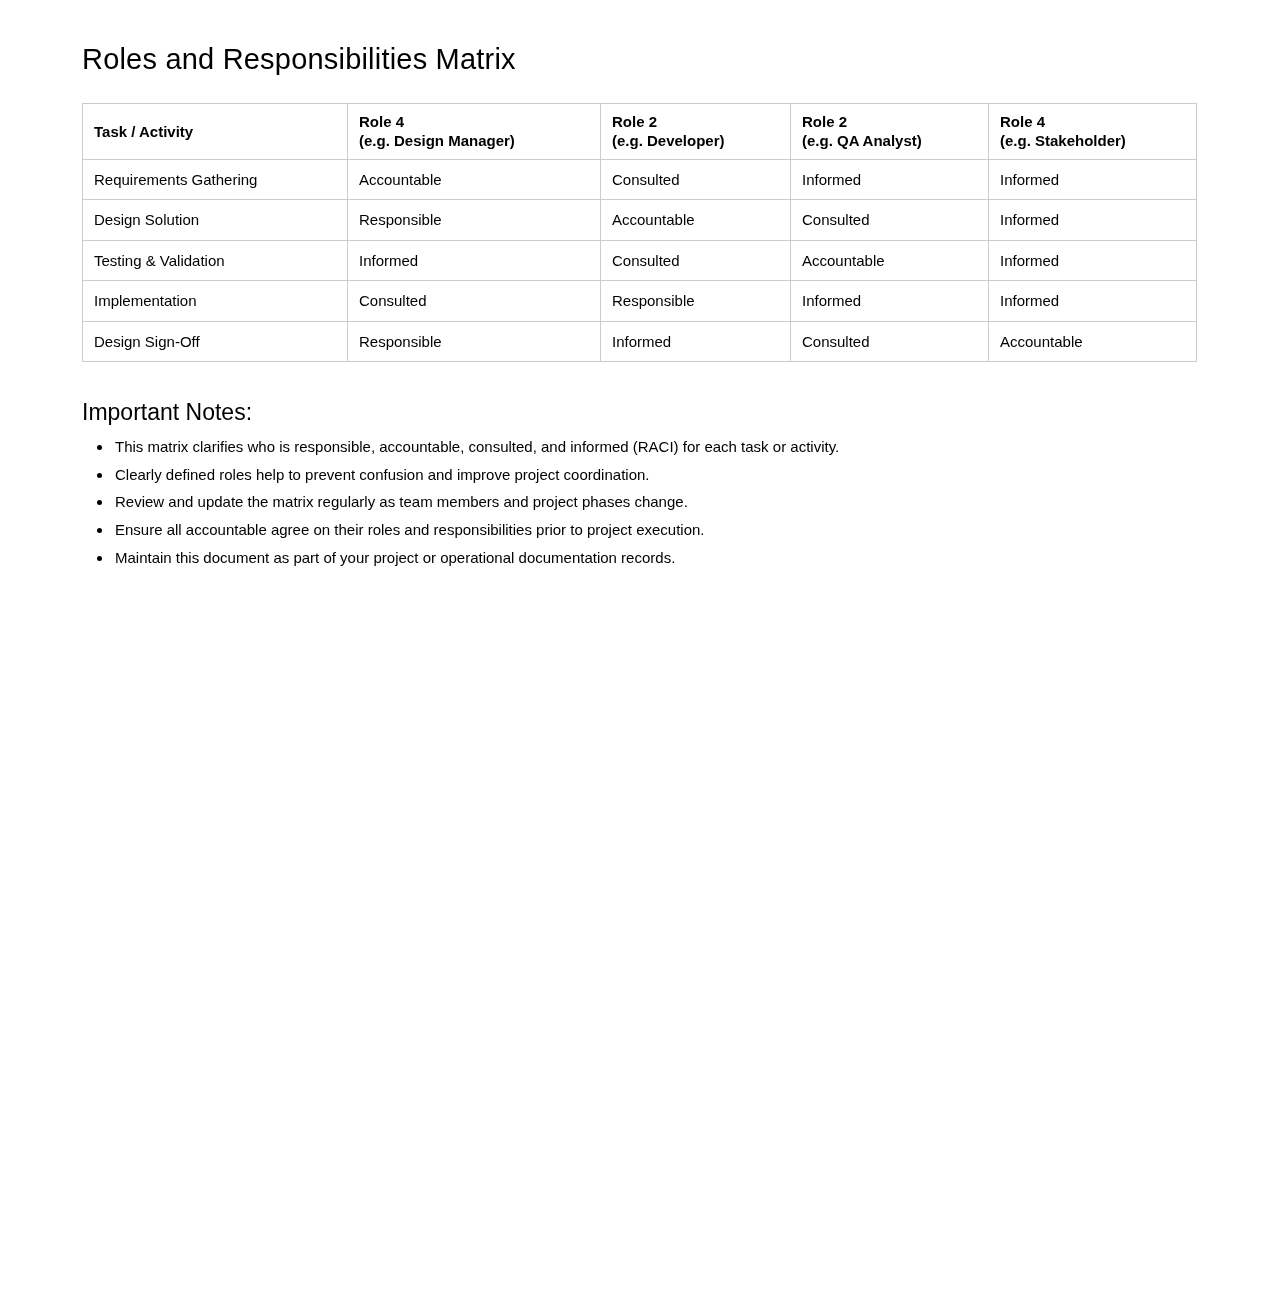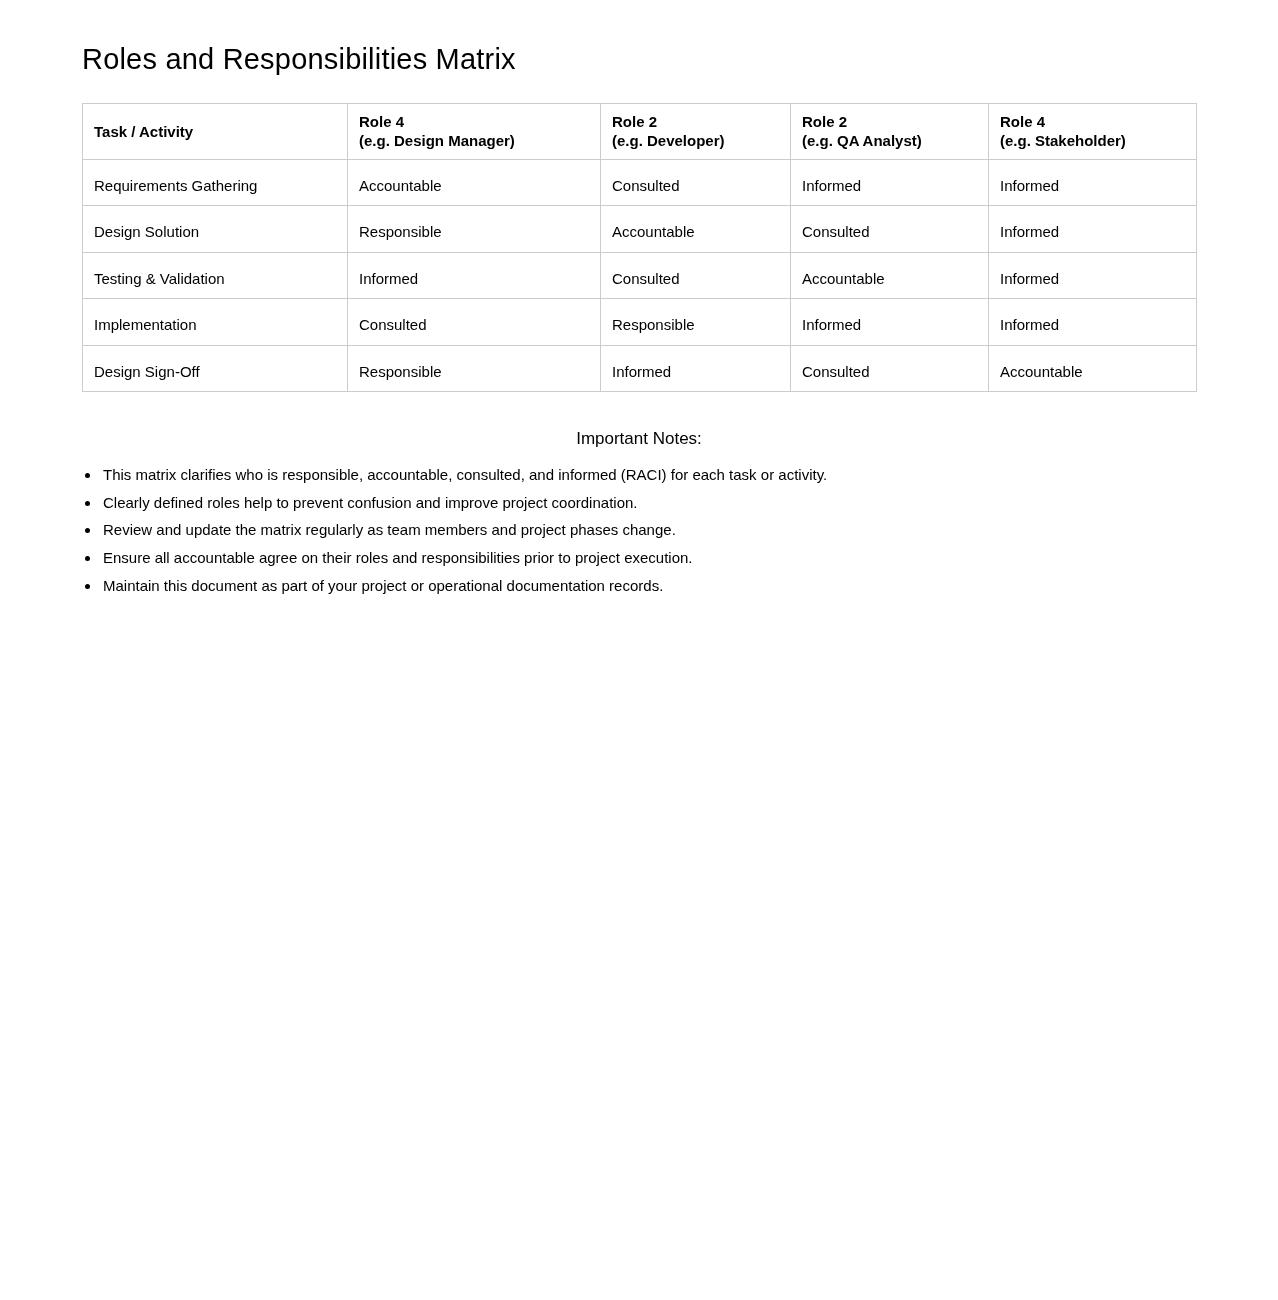--- a/index.html
+++ b/index.html
@@ -40,33 +40,32 @@
     overflow: hidden;
   }
   table.raci th {
     font-weight: 700;
     padding-top: 8px;
     padding-bottom: 8px;
     height: 56px;
   }
   table.raci td {
     height: 39px;
-    padding-top: 16px;
+    padding-top: 10px;
     padding-bottom: 10px;
   }
   .th-line { display: block; }
   h2.notes-heading {
-    font-size: 17px;
+    font-size: 23px;
     font-weight: 400;
-    margin: 37px 0 17px 0;
+    margin: 37px 0 11px 0;
     line-height: 1.15;
-    text-align: center;
   }
   ul.notes-list {
-    margin: 0;
+    margin: 12px;
     padding-left: 19px;
     list-style-type: disc;
   }
   ul.notes-list li {
     font-size: 15px;
     line-height: 1.25;
     margin: 0 0 9px 0;
     padding-left: 2px;
   }
 </style>

